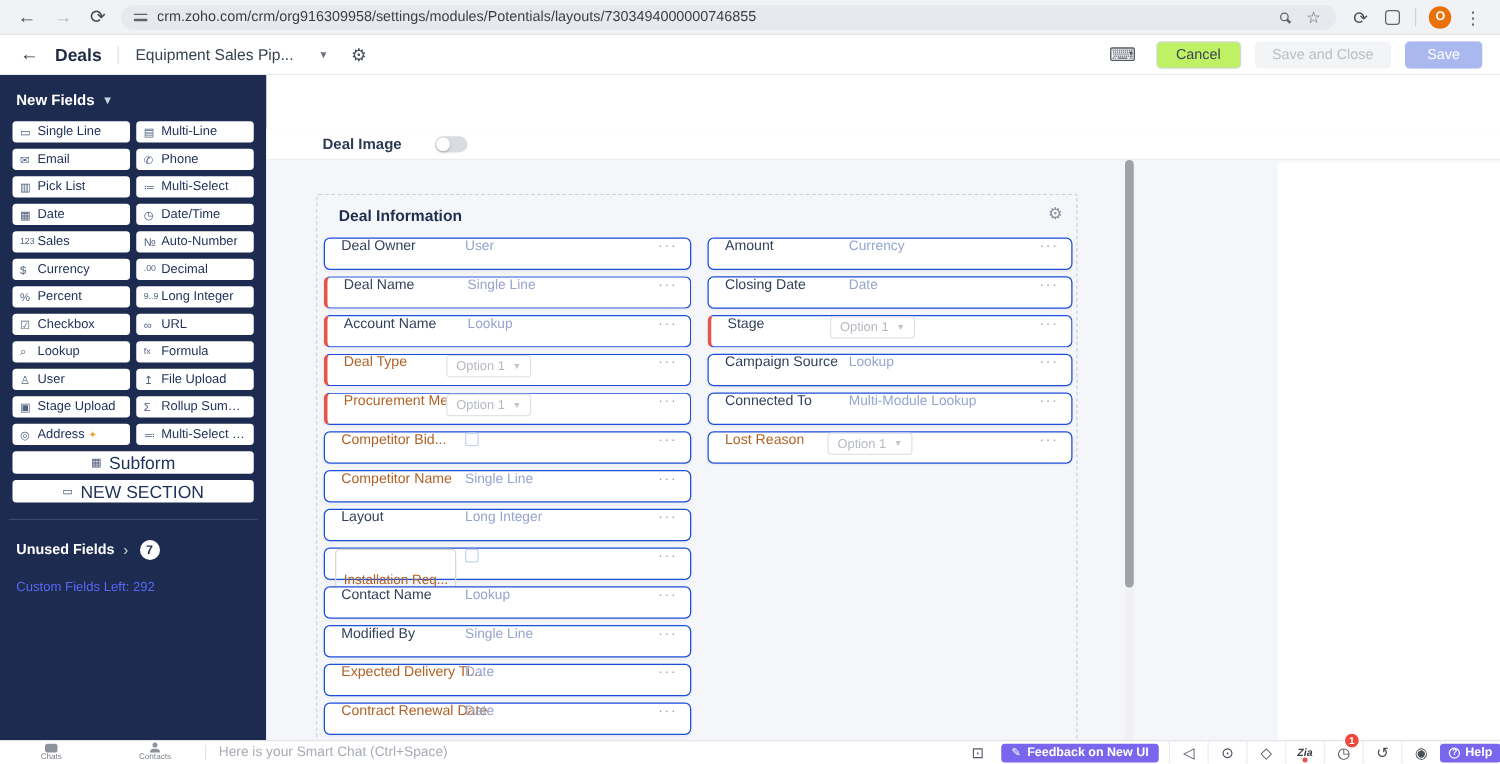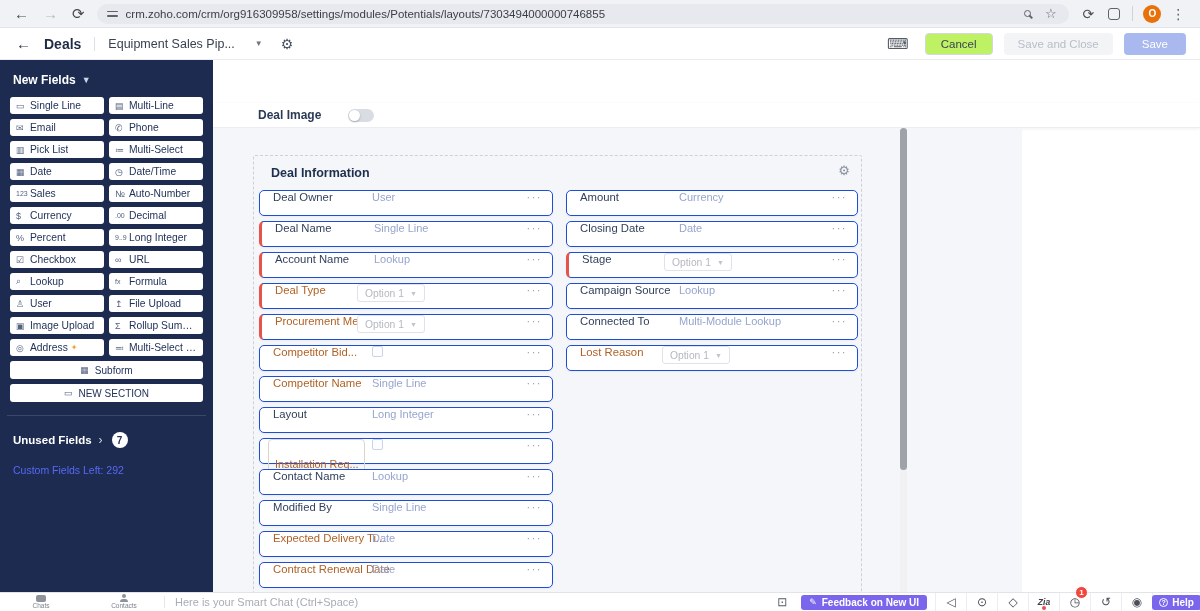--- a/index.html
+++ b/index.html
@@ -48,21 +48,21 @@
   .sb-title{color:#fff;font-size:12px;font-weight:700;margin:0 0 10px 3px;display:flex;align-items:center;gap:6px;cursor:pointer}
   .sb-title .caret{color:#cdd4e2;font-size:9px}
   .fld-grid{display:grid;grid-template-columns:1fr 1fr;gap:5px}
   .fld-btn{height:17px;background:#fff;border-radius:3px;display:flex;align-items:center;padding:0 3px 0 6px;cursor:grab;overflow:hidden}
   .fld-btn .g{font-size:9px;color:#53627e;width:14px;flex:none;white-space:nowrap;overflow:hidden}
   .fld-btn .g.txtg{font-size:7px;letter-spacing:0}
   .fld-btn .t{font-size:10.3px;color:#22335a;white-space:nowrap;overflow:hidden;text-overflow:ellipsis}
   .fld-btn .sparkle{font-size:8px;color:#f0a030;margin-left:3px}
   .fld-wide{height:18px;background:#fff;border-radius:3px;margin-top:5px;display:flex;align-items:center;justify-content:center;gap:6px;cursor:grab}
   .fld-wide .g{font-size:9px;color:#53627e}
-  .fld-wide .t{font-size:10px;color:#22335a;font-weight:400}
+  .fld-wide .t{font-size:14px;color:#22335a;font-weight:400}
   .sb-divider{height:1px;background:rgba(255,255,255,.14);margin:13px -3px 0 -3px}
   .unused-row{display:flex;align-items:center;margin:16px 0 0 3px;color:#fff;font-size:11.5px;font-weight:700;cursor:pointer}
   .unused-row .chev{margin-left:7px;font-size:12px;color:#cdd4e2;font-weight:400}
   .unused-badge{width:16px;height:16px;border-radius:50%;background:#fff;color:#1c2b4f;font-size:10px;font-weight:700;display:flex;align-items:center;justify-content:center;margin-left:9px}
   .custom-left{margin:16px 0 0 3px;color:#5868f5;font-size:10.5px}
 
   
   .tabs-row{position:absolute;left:213px;top:60px;width:987px;height:43px;background:#fff;display:flex;align-items:flex-end;padding-left:45px;gap:26px}
   .tab{font-size:10.8px;font-weight:700;letter-spacing:.4px;color:#6b7482;padding-bottom:9px;border-bottom:2px solid transparent;cursor:pointer}
   .tab.active{color:#2b3a55;border-color:#3c4c6d}
@@ -237,21 +237,21 @@
         <div class="fld-btn">
           <span class="g">♙</span>
           <span class="t">User</span>
         </div>
         <div class="fld-btn">
           <span class="g">↥</span>
           <span class="t">File Upload</span>
         </div>
         <div class="fld-btn">
           <span class="g">▣</span>
-          <span class="t">Image Upload</span>
+          <span class="t">Stage Upload</span>
         </div>
         <div class="fld-btn">
           <span class="g">Σ</span>
           <span class="t">Rollup Summary</span>
         </div>
         <div class="fld-btn">
           <span class="g">◎</span>
           <span class="t">Address</span>
           <span class="sparkle">✦</span>
         </div>

